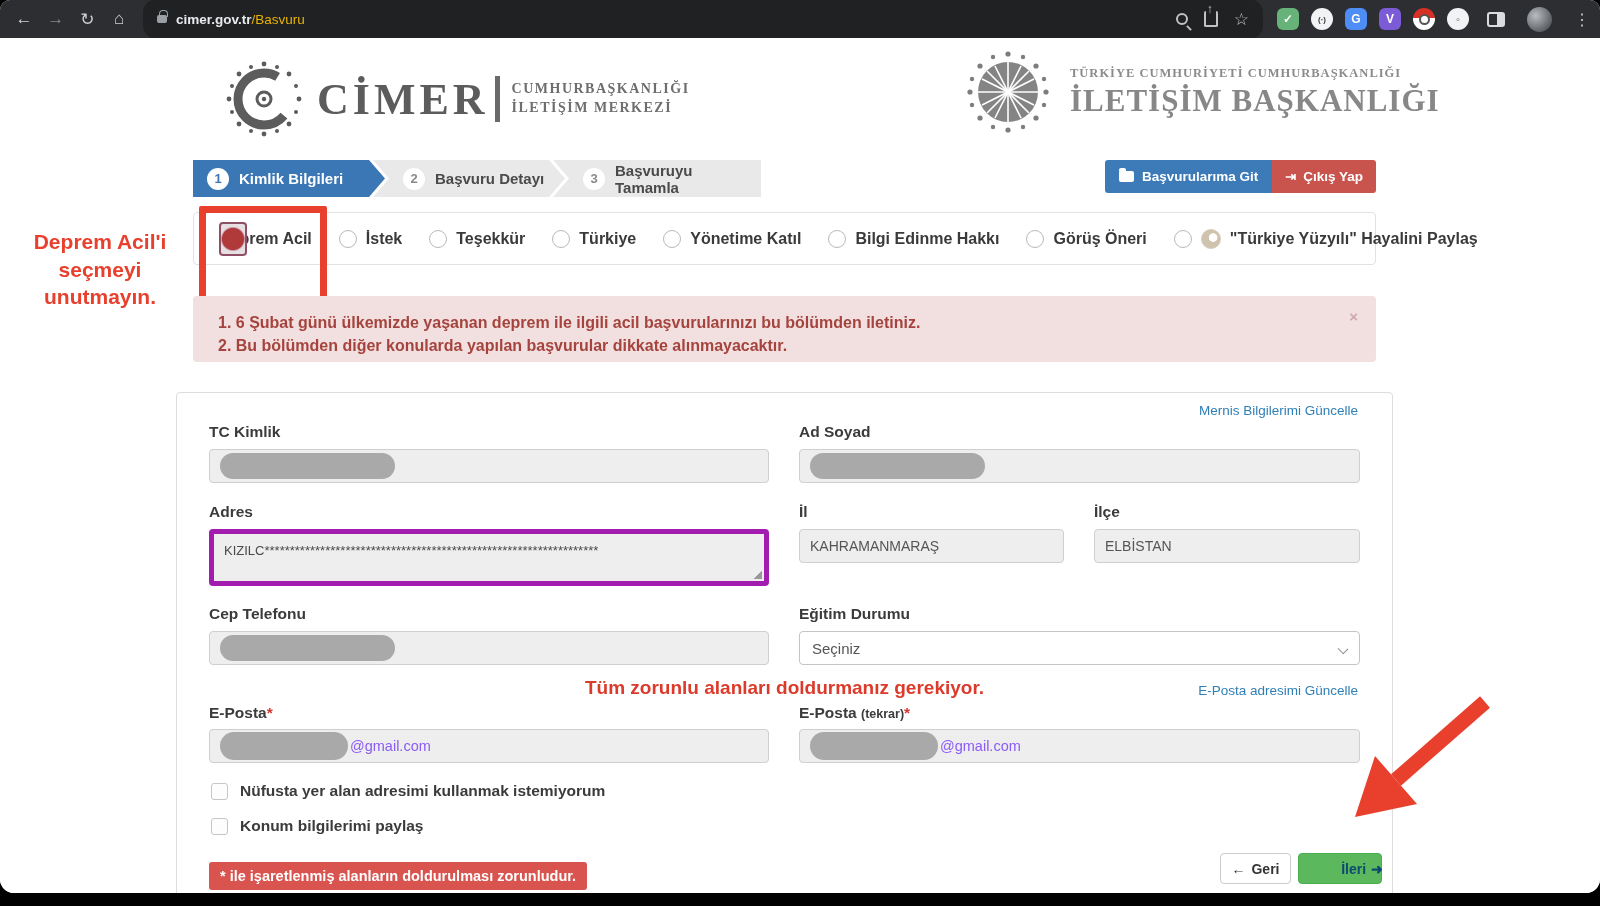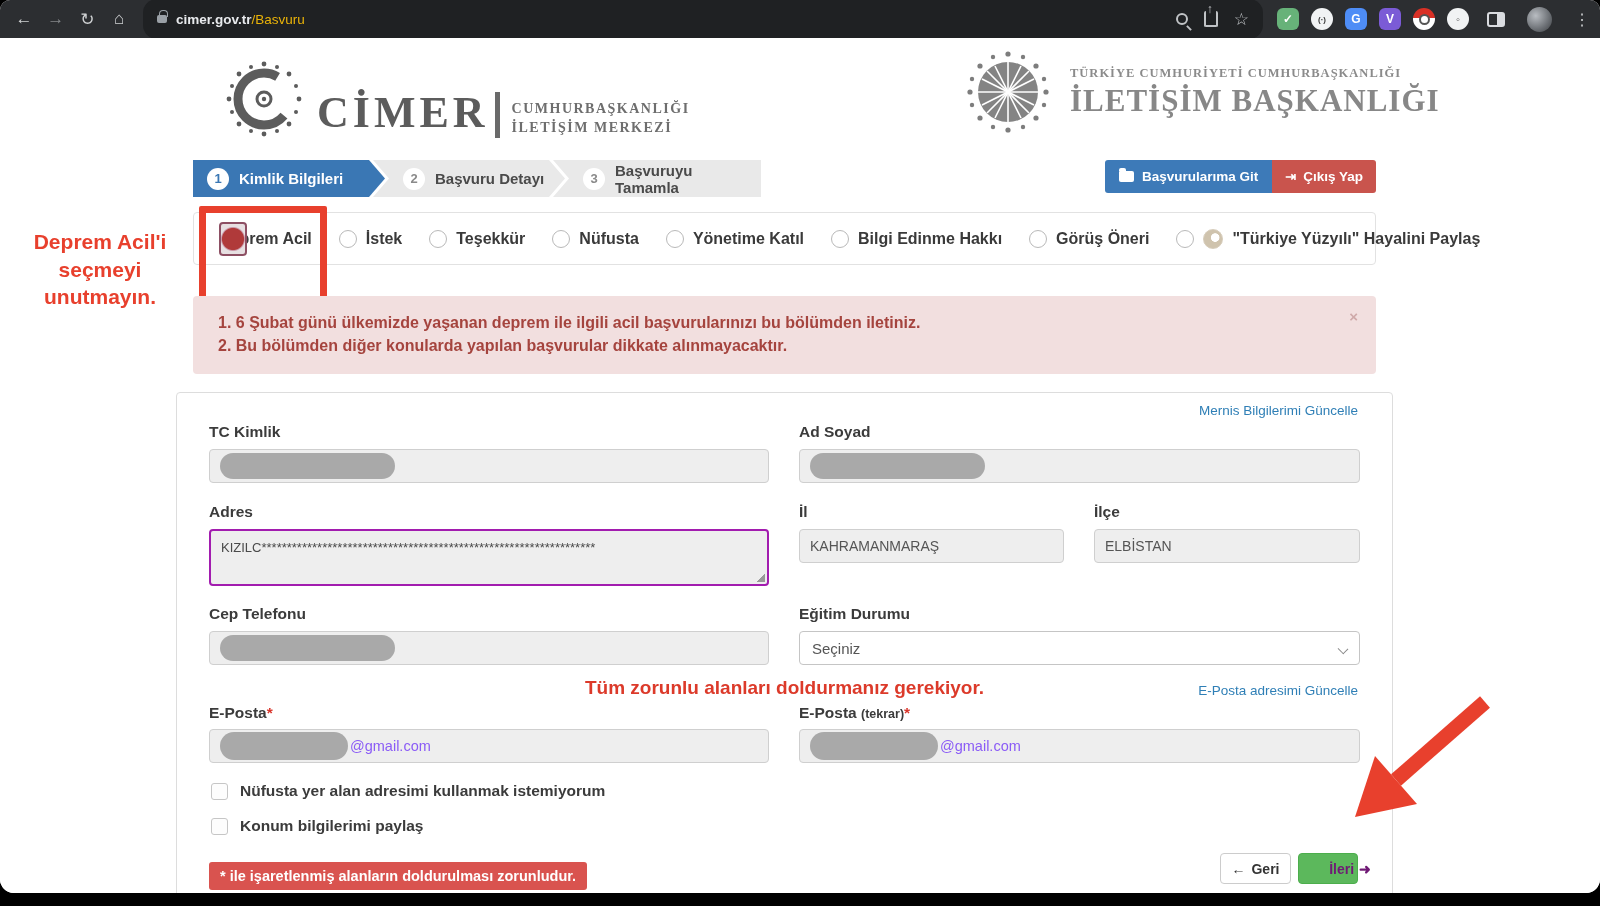--- a/index.html
+++ b/index.html
@@ -32,21 +32,21 @@
   .ext.puzzle { background:#f1f3f4; color:#555; border-radius:50%; font-size:11px; }
   .panel-ic { width:18px; height:15px; border:2px solid #dadce0; border-radius:3px; position:relative; margin-left:6px; }
   .panel-ic::after { content:""; position:absolute; right:0; top:0; width:6px; height:11px; background:#dadce0; }
   .avatar { width:25px; height:25px; border-radius:50%; background:radial-gradient(circle at 35% 35%,#b9bdc2,#6b6f74 60%,#3a3d40); margin-left:10px; }
   .kebab { color:#c6c8ca; font-size:16px; margin-left:10px; letter-spacing:0; }
 
   
   .page { position:absolute; top:38px; left:0; width:1600px; height:855px; background:#fff; }
 
   
-  .cimer-logo { position:absolute; left:225px; top:22px; display:flex; align-items:flex-end; }
+  .cimer-logo { position:absolute; left:225px; top:22px; display:flex; align-items:center; }
   .cimer-text { font-family:"Liberation Serif",serif; font-weight:bold; font-size:44px; color:#5c5c5c; letter-spacing:4px; margin-left:14px; }
   .cimer-bar { width:5px; height:46px; background:#6a6a6a; margin:0 12px 0 6px; }
   .cimer-tag { font-family:"Liberation Serif",serif; font-weight:bold; color:#6e6e6e; font-size:14px; letter-spacing:1.5px; line-height:1.35; }
   .gov-logo { position:absolute; left:962px; top:8px; display:flex; align-items:center; }
   .gov-text { margin-left:16px; font-family:"Liberation Serif",serif; color:#8b8b8b; }
   .gov-l1 { font-size:12.5px; font-weight:bold; letter-spacing:1px; }
   .gov-l2 { font-size:31px; font-weight:bold; letter-spacing:1px; margin-top:2px; color:#878787; }
 
   
   .wizard { position:absolute; left:193px; top:122px; display:flex; height:37px; }
@@ -70,45 +70,45 @@
   .radio.sel { border:2px solid #8d4f63; background:radial-gradient(circle,#b03a3a 0 55%,#c9a 60%,#e7e0e2 65%); }
   .cat-label { font-size:16px; font-weight:bold; color:#3a3a3a; white-space:nowrap; }
   .ty-logo { width:20px; height:20px; border-radius:50%; background:radial-gradient(circle at 62% 42%,#fff 0 26%,#cfc3ad 30%); border:1px solid #d6ccba; flex:0 0 auto; }
 
   
   .red-box { position:absolute; left:199px; top:168px; width:128px; height:117px; border:7px solid #e8402d; border-radius:2px; pointer-events:none; }
   .left-note { position:absolute; left:14px; top:190px; width:172px; text-align:center; color:#e8402d; font-size:21px; font-weight:bold; line-height:1.32; }
   .arrow-note { position:absolute; left:1330px; top:652px; pointer-events:none; }
 
   
-  .alert { position:absolute; left:193px; top:258px; width:1183px; height:78px; background:#f2dfdf; border-radius:4px; padding:15px 40px 0 25px; }
+  .alert { position:absolute; left:193px; top:258px; width:1183px; height:66px; background:#f2dfdf; border-radius:4px; padding:15px 40px 0 25px; }
   .alert-line { color:#a5443e; font-size:16px; font-weight:bold; line-height:23px; }
   .alert-close { position:absolute; right:18px; top:12px; color:#cfa9a9; font-size:15px; font-weight:bold; cursor:pointer; }
 
   
   .card { position:absolute; left:176px; top:354px; width:1217px; height:560px; background:#fff; border:1px solid #ddd; border-radius:4px; }
   .lbl { position:absolute; font-size:15.5px; font-weight:bold; color:#3b3b3b; }
   .req { color:#d9352b; }
   .paren { font-size:12.5px; }
   .inp { position:absolute; background:#eee; border:1px solid #cfcfcf; border-radius:4px; height:34px; display:flex; align-items:center; padding:0 10px; font-size:14px; color:#555; }
   .blob { width:175px; height:26px; border-radius:13px; background:#a9a9a9; flex:0 0 auto; }
   .blob.sm { width:128px; height:28px; border-radius:14px; }
   .inp .suffix { font-size:14.5px; color:#8b5cf6; margin-left:2px; }
-  .txtarea { position:absolute; background:#eee; border:2px solid #a21caf; border-radius:4px; padding:9px 10px; font-size:13px; color:#4a4a4a; overflow:hidden; word-break:break-all; line-height:1.3; }
+  .txtarea { position:absolute; background:#eee; border:5px solid #a21caf; border-radius:4px; padding:9px 10px; font-size:13px; color:#4a4a4a; overflow:hidden; word-break:break-all; line-height:1.3; }
   .txtarea::after { content:""; position:absolute; right:2px; bottom:2px; width:8px; height:8px; background:linear-gradient(135deg,transparent 50%,#999 50%); }
   .sel { position:absolute; background:#fff; border:1px solid #c5c5c5; border-radius:4px; height:34px; display:flex; align-items:center; padding:0 12px; font-size:15px; color:#555; }
   .caret { position:absolute; right:12px; top:13px; width:8px; height:8px; border-right:1.6px solid #888; border-bottom:1.6px solid #888; transform:rotate(45deg) scaleY(0.9); }
   .link { position:absolute; color:#2f7fb6; font-size:13.5px; cursor:pointer; }
   .center-note { position:absolute; left:0; top:284px; width:100%; text-align:center; color:#dc3a2a; font-size:19px; font-weight:bold; }
   .chk-row { position:absolute; display:flex; align-items:center; gap:12px; cursor:pointer; }
   .chk { width:17px; height:17px; border:1px solid #c6c6c6; border-radius:3px; background:#fdfdfd; flex:0 0 auto; }
   .chk-lbl { font-size:15.5px; font-weight:bold; color:#3b3b3b; }
   .badge { position:absolute; left:32px; top:469px; background:#d9534f; color:#fff; font-size:14.5px; font-weight:bold; padding:6px 11px; border-radius:3px; }
   .btn-back { position:absolute; left:1043px; top:460px; width:71px; height:31px; background:#fff; border:1px solid #ccc; border-radius:4px; font-size:14px; font-weight:bold; color:#333; display:flex; align-items:center; justify-content:center; gap:6px; cursor:pointer; }
-  .btn-next { position:absolute; left:1121px; top:460px; width:60px; height:31px; background:#5cb85c; border:1px solid #4cae4c; border-radius:4px; font-size:14px; font-weight:bold; color:#701a75; display:flex; align-items:center; justify-content:center; gap:5px; cursor:pointer;padding-left:44px; }
+  .btn-next { position:absolute; left:1121px; top:460px; width:84px; height:31px; background:#5cb85c; border:1px solid #4cae4c; border-radius:4px; font-size:14px; font-weight:bold; color:#0c4a6e; display:flex; align-items:center; justify-content:center; gap:5px; cursor:pointer;padding-left:44px; }
 </style>
 </head>
 <body>
 
 <div class="window">
 
   <div class="chrome">
     <div class="nav-ic">←</div>
     <div class="nav-ic dim">→</div>
     <div class="nav-ic">↻</div>
@@ -245,21 +245,21 @@
       <div class="cat-item">
         <span class="radio"></span>
         <span class="cat-label">İstek</span>
       </div>
       <div class="cat-item">
         <span class="radio"></span>
         <span class="cat-label">Teşekkür</span>
       </div>
       <div class="cat-item">
         <span class="radio"></span>
-        <span class="cat-label">Nüfusta</span>
+        <span class="cat-label">Türkiye</span>
       </div>
       <div class="cat-item">
         <span class="radio"></span>
         <span class="cat-label">Yönetime Katıl</span>
       </div>
       <div class="cat-item">
         <span class="radio"></span>
         <span class="cat-label">Bilgi Edinme Hakkı</span>
       </div>
       <div class="cat-item">

